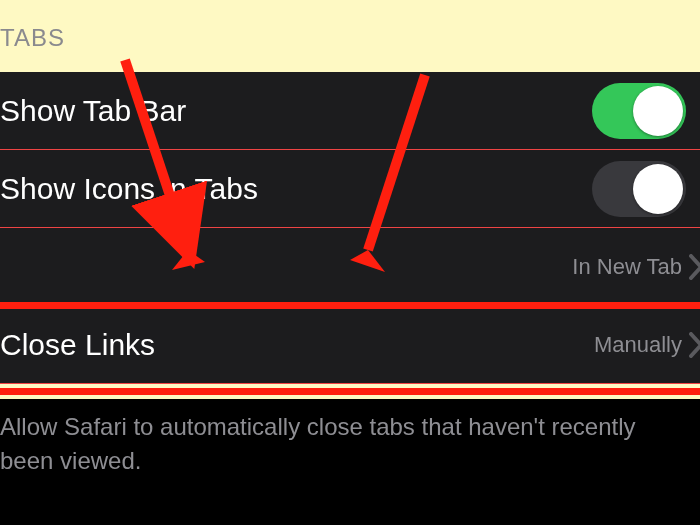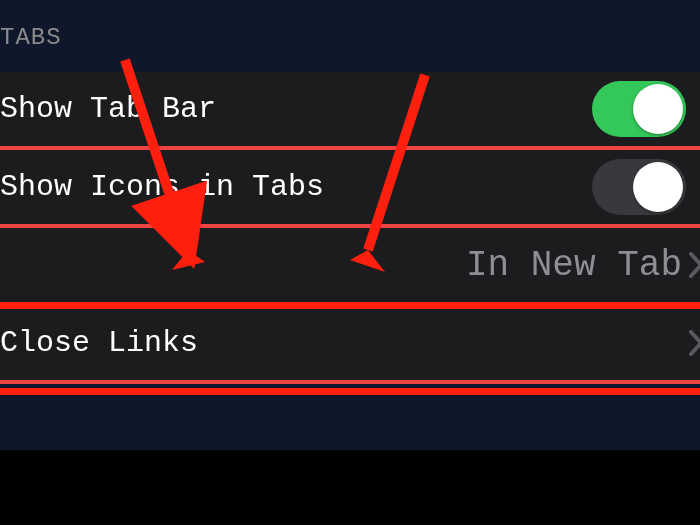--- a/index.html
+++ b/index.html
@@ -8,59 +8,58 @@
     width: 700px;
     height: 525px;
     overflow: hidden;
     background: #000;
     font-family: -apple-system, "Helvetica Neue", Helvetica, Arial, sans-serif;
     color: #fff;
   }
   .screen {
     position: relative;
     width: 700px;
-    height: 450px;
-    background: #0f172a;
-    font-family: Liberation Mono, monospace;
+    height: 399px;
+    background: #fef9c3;
   }
   .section-header {
     position: absolute;
     left: 0;
     top: 24px;
     font-size: 24px;
     letter-spacing: 1px;
     color: #8a8a8e;
   }
   .group {
     position: absolute;
     left: 0;
     right: 0;
     top: 72px;
   }
   .row {
     position: relative;
     height: 78px;
     background: #1c1c1e;
-    border-bottom: 4px solid #ef4444;
+    border-bottom: 1px solid #ef4444;
     display: flex;
     align-items: center;
     box-sizing: border-box;
     padding-right: 11px;
     text-align: right;
   }
   .row .label {
     font-size: 30px;
     font-weight: 400;
     color: #fff;
     margin-left: 0px;
     position: absolute;
     left: 0;
   }
   .row .value {
-    font-size: 36px;
+    font-size: 22px;
     color: #8e8e93;
     position: absolute;
     right: 12px;
   }
   .chevron {
     position: absolute;
     right: -3px;
     top: 50%;
     transform: translateY(-50%);
     width: 14px;
@@ -139,32 +138,34 @@
       <span class="value">In New Tab</span>
       <span class="chevron">
         <svg width="14" height="26" viewBox="0 0 14 26">
             <path d="M2 2 L12 13 L2 24" stroke="#5a5a5e" stroke-width="4" fill="none" stroke-linecap="round" stroke-linejoin="round"></path>
           </svg>
       </span>
     </div>
 
     <div class="row nav">
       <span class="label">Close Links</span>
+      <span class="value">Manually</span>
       <span class="chevron">
         <svg width="14" height="26" viewBox="0 0 14 26">
             <path d="M2 2 L12 13 L2 24" stroke="#5a5a5e" stroke-width="4" fill="none" stroke-linecap="round" stroke-linejoin="round"></path>
           </svg>
       </span>
     </div>
 
   </div>
 
   <div class="red-bar" style="top:302px;"></div>
   <div class="red-bar" style="top:388px;"></div>
 
+  <div class="footer-text" style="top:410px;">Allow Safari to automatically close tabs that haven't recently been viewed.</div>
 
   <svg class="annotation-layer" width="700" height="525">
     <defs>
       <marker id="arrowhead" markerWidth="8" markerHeight="8" refX="6" refY="4" orient="auto">
         <polygon points="0 0, 8 4, 0 8" fill="#ff1f0f"></polygon>
       </marker>
     </defs>
 
     <line x1="125" y1="60" x2="188" y2="250" stroke="#ff1f0f" stroke-width="10" marker-end="url(#arrowhead)"></line>
     <polygon points="188,250 205,262 172,270" fill="#ff1f0f"></polygon>

